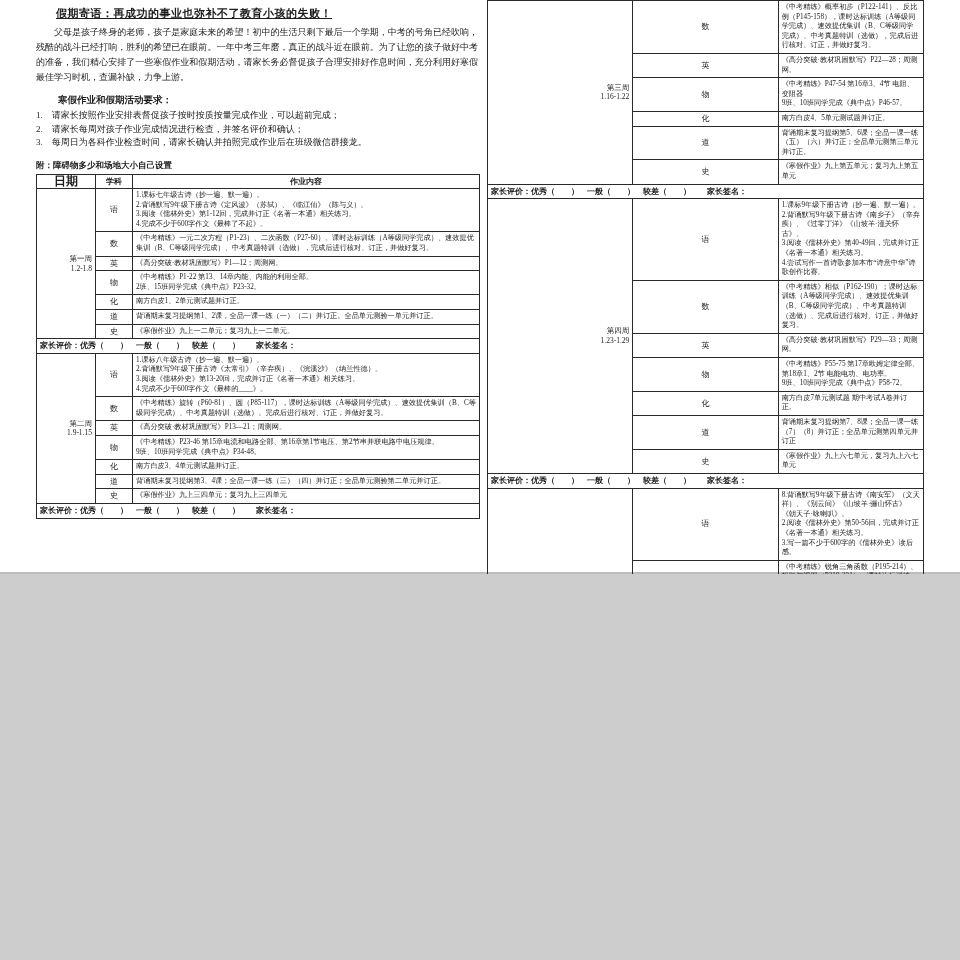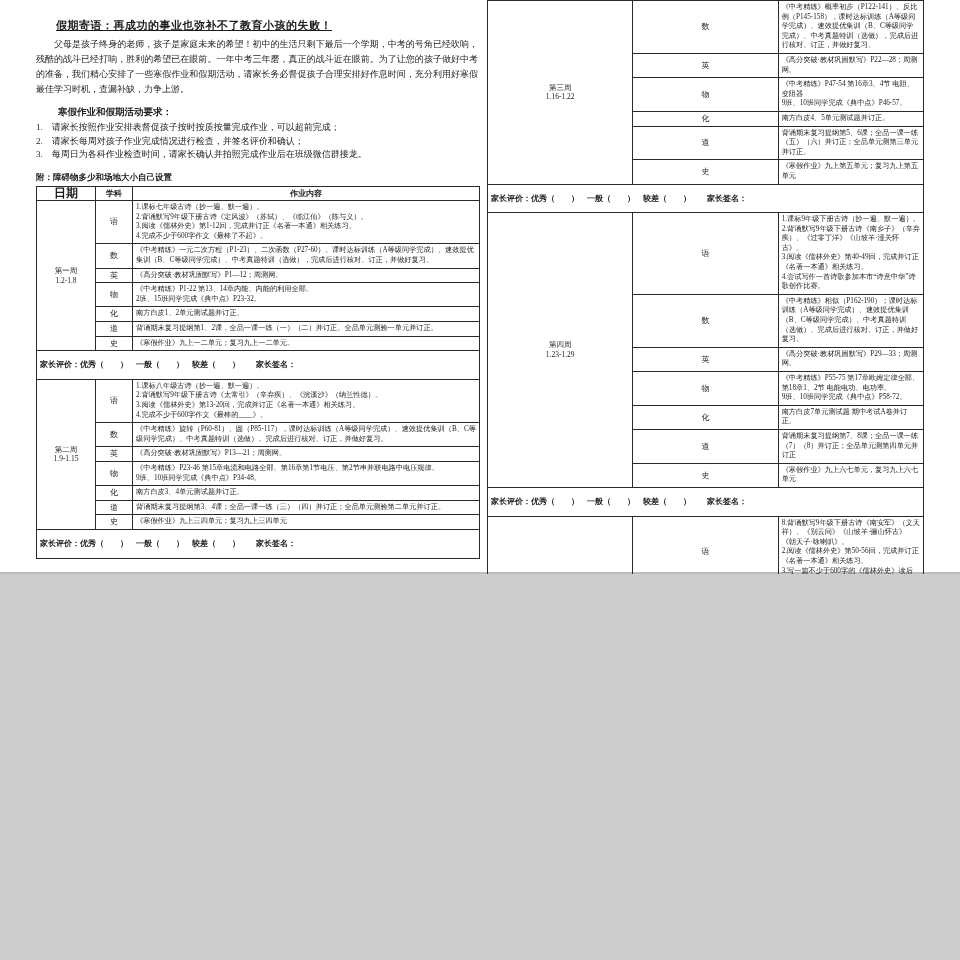--- a/index.html
+++ b/index.html
@@ -1,35 +1,35 @@
 <!DOCTYPE html>
 <html><head>
 <meta charset="utf-8">
 <style>
   html,body{margin:0;padding:0;width:960px;height:960px;overflow:hidden;}
   body{background:#cdcdcd;font-family:"Liberation Serif","DejaVu Serif",serif;color:#1c1c1c;}
   .sheet{position:absolute;top:0;left:0;width:960px;height:572px;background:#ffffff;border-bottom:2px solid #bdbdbd;}
   .page{position:absolute;top:0;}
-  .page-left{left:36px;top:16px;width:444px;}
+  .page-left{left:36px;top:4px;width:444px;}
   .page-right{left:487px;top:0;width:437px;}
   .headline{font-weight:bold;text-decoration:underline;font-size:11px;margin:2px 0 4px 20px;letter-spacing:0.5px;}
   .intro{font-size:9px;line-height:15px;text-align:justify;text-indent:2em;margin:0 2px 0 0;}
   .req-title{font-weight:bold;font-size:9.5px;margin:9px 0 2px 22px;}
   .req-list{font-size:9px;line-height:13.5px;margin-right:4px;}
   .req-item{margin:0;}
   .tbl-title{font-weight:bold;font-size:8.5px;margin:10px 0 2px 0;}
   table.hw{border-collapse:collapse;width:100%;table-layout:fixed;font-size:7.2px;line-height:9.6px;}
   table.hw td,table.hw th{border:1px solid #2a2a2a;padding:2px 3px;vertical-align:middle;}
   th.h-date{width:52px;font-size:12px;border-radius:6px;}
   th.h-subj{width:30px;font-size:8px;margin-top:12px;}
   th.h-cont{font-size:8px;}
-  td.datecell{text-align:center;font-size:7.5px;}
+  td.datecell{text-align:right;font-size:7.5px;}
   td.subj{text-align:center;font-size:8px;}
   td.content{white-space:pre-line;text-align:left;vertical-align:top;}
-  tr.evalrow td{font-weight:bold;font-size:8px;padding:9px 3px;}
+  tr.evalrow td{font-weight:bold;font-size:8px;padding:2px 3px;}
   td.sports{vertical-align:top;padding:3px 4px;}
   .sports-title{font-weight:bold;font-size:8.5px;margin-bottom:2px;}
   .sports-item{font-size:7.2px;line-height:10.5px;}
   .sports-check{font-size:7.2px;line-height:10.5px;font-weight:bold;}
   .gray-area{position:absolute;top:574px;left:0;width:960px;height:386px;background:#cdcdcd;}
 </style>
 </head>
 <body>
 
 <div class="sheet">

